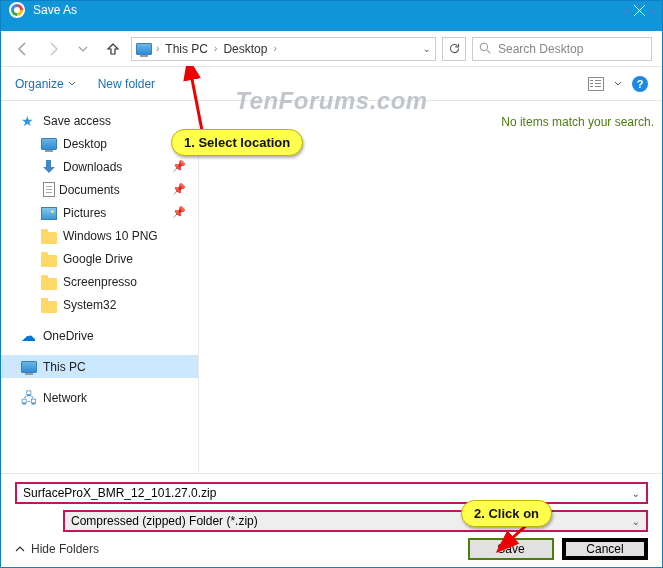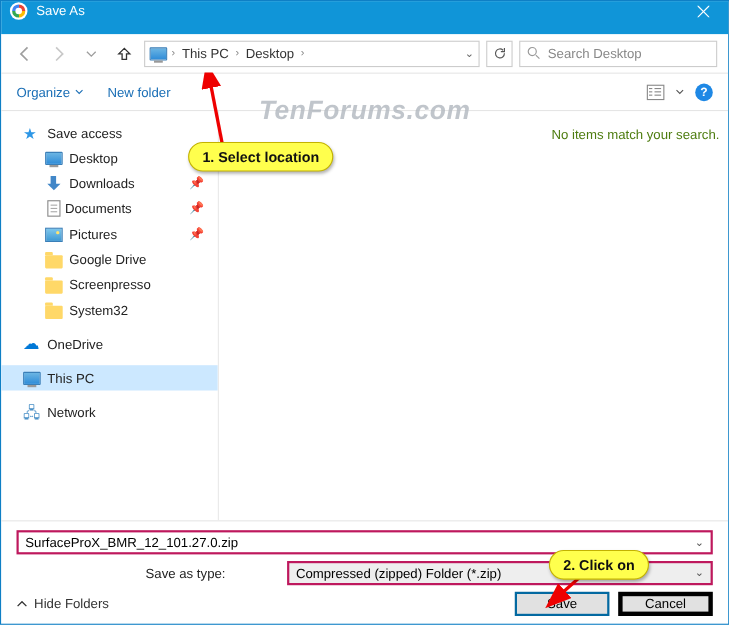--- a/index.html
+++ b/index.html
@@ -38,40 +38,40 @@
 .footer { border-top:1px solid #e5e5e5; padding:8px 14px 10px;}
 .frow { display:flex; align-items:center; margin-bottom:6px; gap:8px;}
 .frow label { width:190px; text-align:right; font-size:12px; color:#222;}
 .frow .field { flex:1; border:2px solid #be185d; background:#fff; height:22px; display:flex; align-items:center; padding:0 6px; justify-content:space-between;}
 .frow .field.combo { background:#eee;margin-left:48px;}
 .frow .field .dd{color:#555;font-size:10px;}
 .actions { display:flex; align-items:center; }
 .hidefolders { display:flex; align-items:center; gap:6px; color:#333;}
 .actions .btns { margin-left:auto; display:flex; gap:8px;}
 .btn { width:86px; height:22px; border:4px solid #000000; background:#e1e1e1; display:flex; align-items:center; justify-content:center; font-size:12px;}
-.btn.primary { border:2px solid #0369a1; background:#e1e1e1;}
+.btn.primary { border:2px solid #4d7c0f; background:#e1e1e1;}
 
 .ico{width:16px;height:16px;display:inline-block;position:relative;flex-shrink:0;}
 .ico-star{color:#2e97e6;font-size:14px;line-height:16px;}
 .ico-desktop{width:16px;height:12px;background:linear-gradient(#6bb5e3,#2f8cd8);border:1px solid #3a7fb8;border-radius:1px;}
 .ico-desktop::after{content:"";position:absolute;left:3px;right:3px;bottom:-3px;height:2px;background:#999;}
 .ico-dl::before{content:"";position:absolute;left:5px;top:1px;width:5px;height:8px;background:#4287c8;}
 .ico-dl::after{content:"";position:absolute;left:2px;top:8px;border-left:6px solid transparent;border-right:6px solid transparent;border-top:6px solid #4287c8;}
 .ico-doc{width:12px;height:15px;border:1px solid #888;background:#fff;left:2px;}
 .ico-doc::before{content:"";position:absolute;left:2px;top:3px;right:2px;height:1px;background:#aaa;box-shadow:0 3px 0 #aaa,0 6px 0 #aaa;}
 .ico-pic{width:16px;height:13px;background:linear-gradient(#7fc7ec,#3d99d4);border:1px solid #3a7fb8;top:1px;}
 .ico-pic::after{content:"";position:absolute;right:2px;top:2px;width:3px;height:3px;background:#ffe36e;border-radius:50%;}
 .ico-folder{width:16px;height:12px;background:#ffd868;border-radius:1px;top:2px;}
 .ico-folder::before{content:"";position:absolute;left:0;top:-3px;width:7px;height:3px;background:#ffd868;border-radius:1px 1px 0 0;}
 .ico-onedrive{color:#0078d7;font-size:15px;line-height:16px;}
 .ico-network{color:#4a90c7;font-size:14px;line-height:16px;}
 
 .callout { position:absolute; background:#ffff4d; border:1px solid #c3b200; border-radius:14px; padding:5px 12px; font-size:13px; font-weight:bold; color:#111; box-shadow:1px 2px 3px rgba(0,0,0,.3);}
 .callout.c1 { left:150px; top:128px;margin-left:20px;}
-.callout.c2 { left:498px; top:499px;}
+.callout.c2 { left:460px; top:499px;}
 .arrow1 { position:absolute; left:145px; top:65px; pointer-events:none;}
 .arrow2 { position:absolute; left:478px; top:522px; pointer-events:none;}
 .watermark{position:absolute;left:50%;top:86px;transform:translateX(-50%);font-size:24px;font-weight:600;color:rgba(140,150,160,.55);font-style:italic;pointer-events:none;letter-spacing:.5px;text-shadow:0 1px 0 rgba(255,255,255,.6);}
 .view-icon{width:16px;height:14px;position:relative;display:inline-block;}
 .view-icon::before{content:"";position:absolute;inset:0;border:1px solid #888;}
 .view-icon span{position:absolute;background:#888;}
 </style>
 </head>
 <body>
 
@@ -175,20 +175,24 @@
         <span>Documents</span>
         <span class="pin">📌</span>
       </div>
     <div class="item sub">
         <span class="ico ico-pic"></span>
         <span>Pictures</span>
         <span class="pin">📌</span>
       </div>
     <div class="item sub">
         <span class="ico ico-folder"></span>
+        <span>Windows 10 PNG</span>
+      </div>
+    <div class="item sub">
+        <span class="ico ico-folder"></span>
         <span>Google Drive</span>
       </div>
     <div class="item sub">
         <span class="ico ico-folder"></span>
         <span>Screenpresso</span>
       </div>
     <div class="item sub">
         <span class="ico ico-folder"></span>
         <span>System32</span>
       </div>
@@ -214,21 +218,20 @@
 </div>
 
 <div class="footer">
   <div class="frow">
     <div class="field">
         <span>SurfaceProX_BMR_12_101.27.0.zip</span>
         <span class="dd">⌄</span>
       </div>
   </div>
   <div class="frow">
-    <label>Save as type:</label>
     <div class="field combo">
         <span>Compressed (zipped) Folder (*.zip)</span>
         <span class="dd">⌄</span>
       </div>
   </div>
   <div class="actions">
     <span class="hidefolders">
       <svg width="10" height="10" viewBox="0 0 10 10">
           <path d="M1 7 L5 3 L9 7" fill="none" stroke="#333" stroke-width="1.2"></path>
         </svg>

